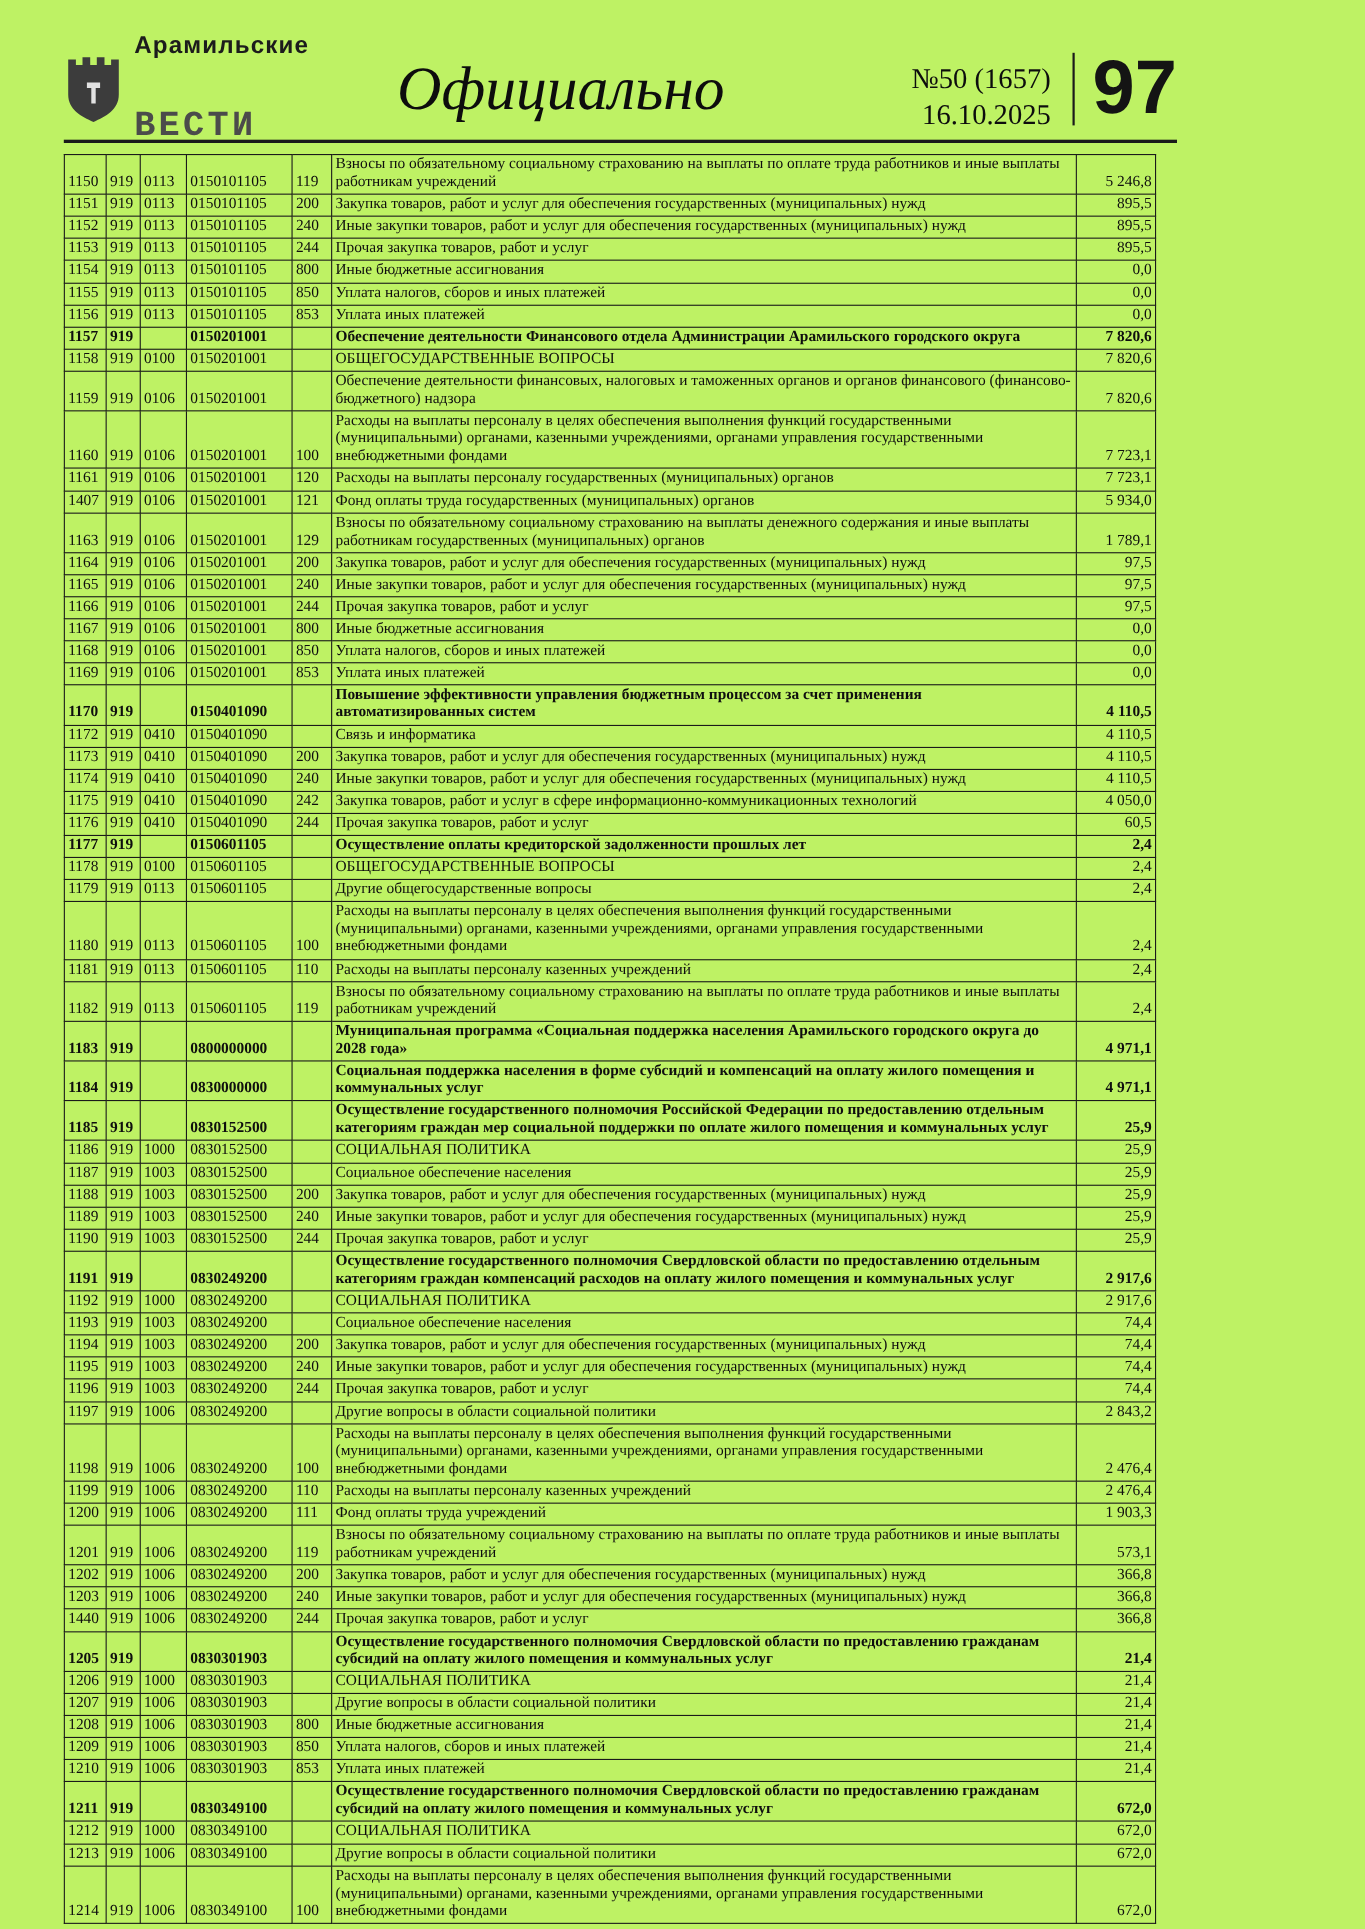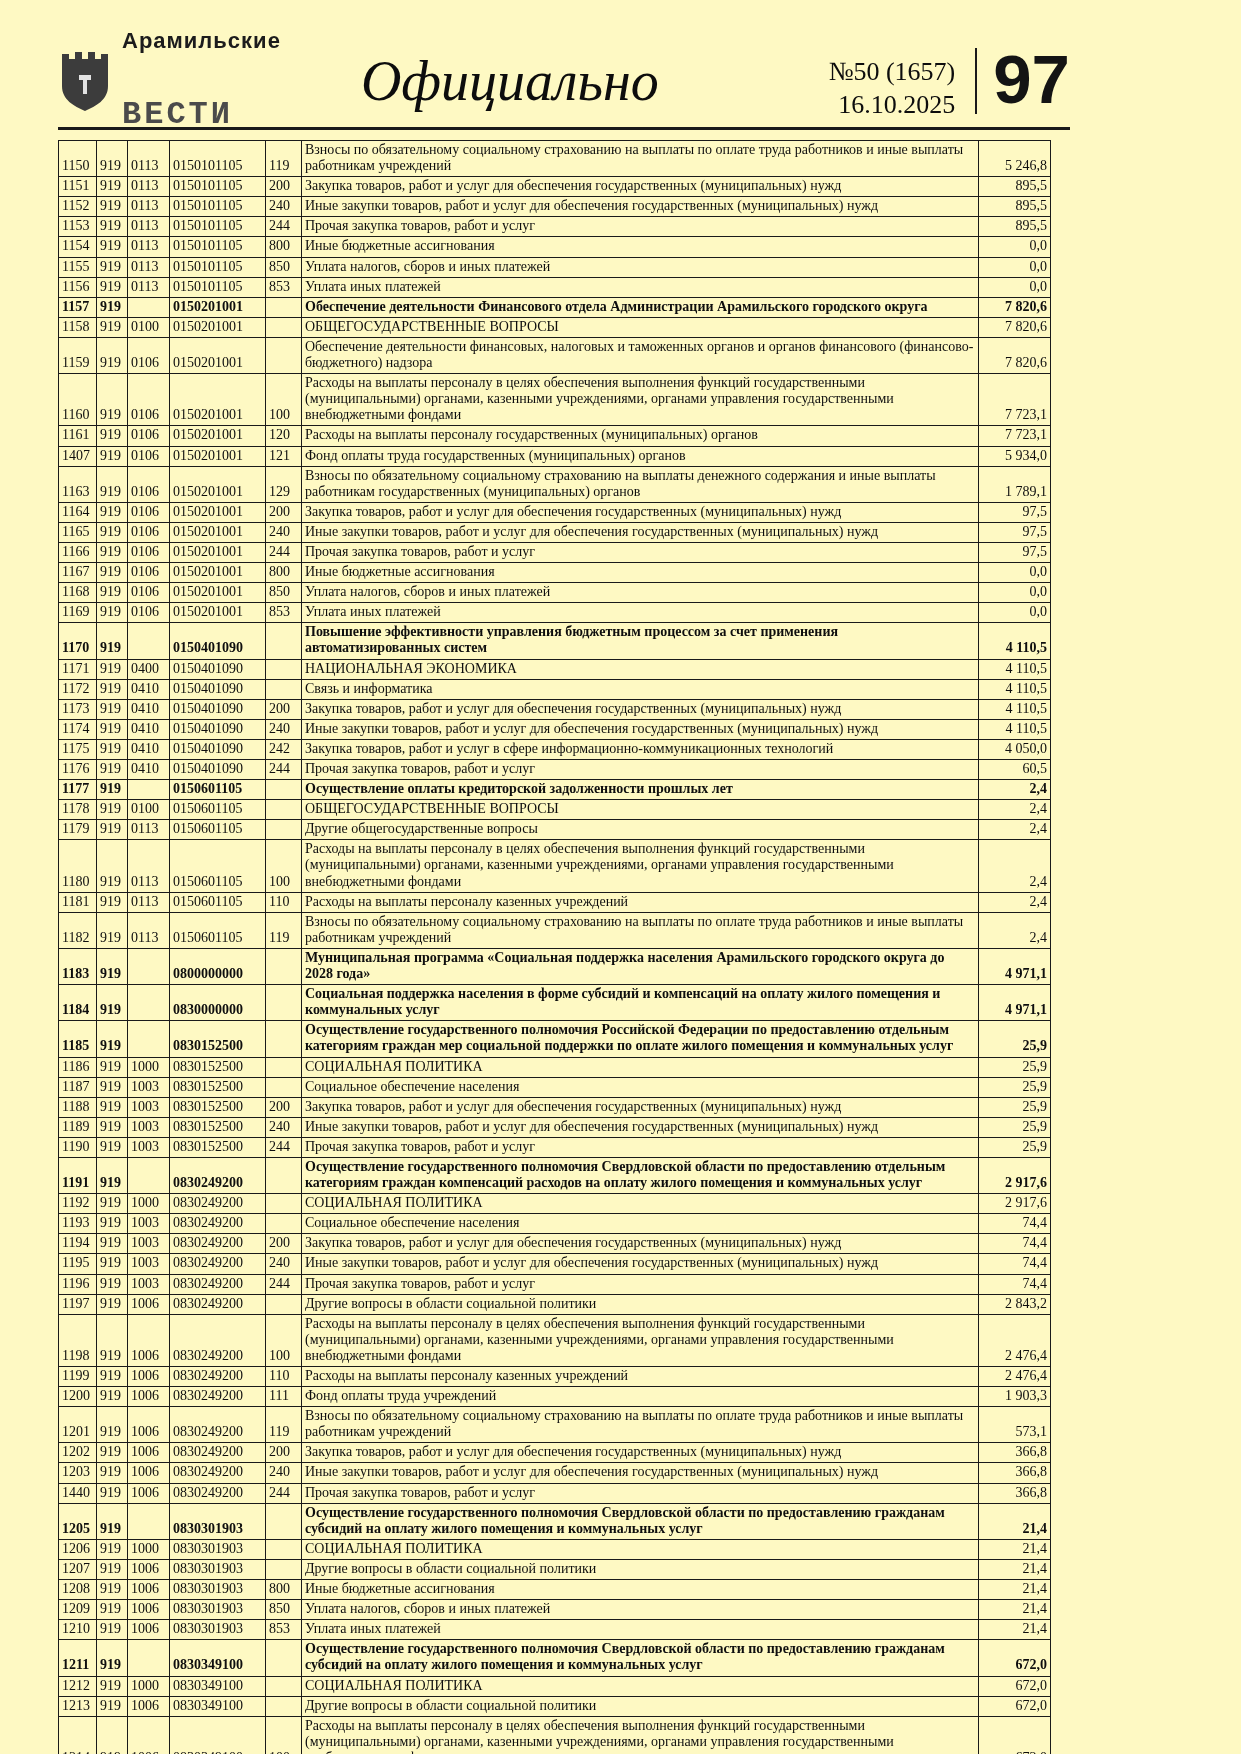--- a/index.html
+++ b/index.html
@@ -1,19 +1,19 @@
 <!DOCTYPE html>
 <html lang="ru"><head>
 <meta charset="utf-8">
 <title>Арамильские Вести — Официально — стр. 97</title>
 <style>
   * { margin:0; padding:0; box-sizing:border-box; }
   html,body { background:#e8e8e8; }
   .page {
-    width:1241px; height:1754px; margin:0 auto; background:#fef9c3;
+    width:1241px; height:1754px; margin:0 auto; background:#bef264;
     position:relative; overflow:hidden; color:#111;
     font-family:"Liberation Serif", serif;
   }
 
   
   .header {
     position:absolute; top:42px; left:58px; width:1012px; height:88px;
     display:flex; align-items:center;
     border-bottom:3px solid #1a1a1a; padding-bottom:8px;
   }
@@ -276,29 +276,20 @@
           <tr class="bold-row">
             <td class="c0">1170</td>
             <td class="c1">919</td>
             <td class="c2"></td>
             <td class="c3">0150401090</td>
             <td class="c4"></td>
             <td class="c5">Повышение эффективности управления бюджетным процессом за счет применения автоматизированных систем</td>
             <td class="c6">4 110,5</td>
           </tr>
           <tr>
-            <td class="c0">1171</td>
-            <td class="c1">919</td>
-            <td class="c2">0400</td>
-            <td class="c3">0150401090</td>
-            <td class="c4"></td>
-            <td class="c5">НАЦИОНАЛЬНАЯ ЭКОНОМИКА</td>
-            <td class="c6">4 110,5</td>
-          </tr>
-          <tr>
             <td class="c0">1172</td>
             <td class="c1">919</td>
             <td class="c2">0410</td>
             <td class="c3">0150401090</td>
             <td class="c4"></td>
             <td class="c5">Связь и информатика</td>
             <td class="c6">4 110,5</td>
           </tr>
           <tr>
             <td class="c0">1173</td>

